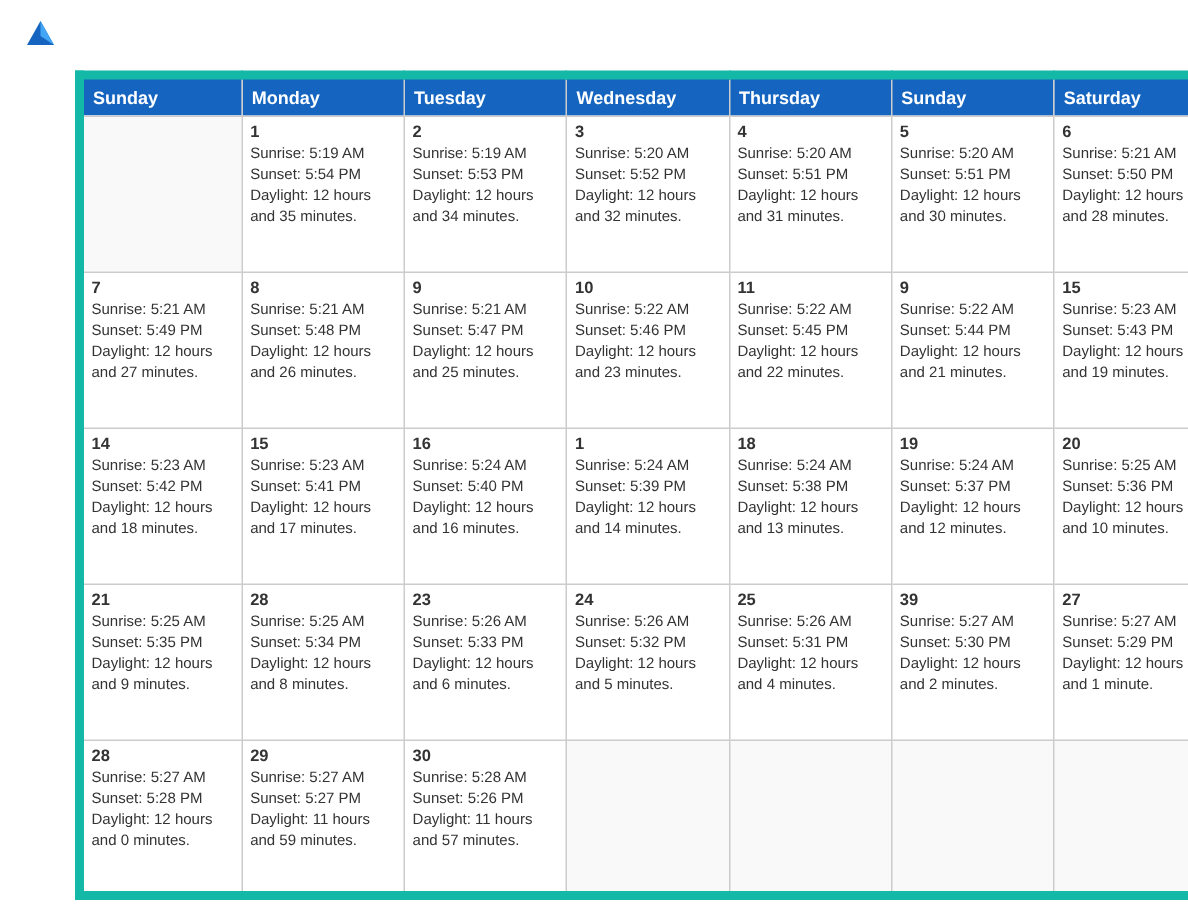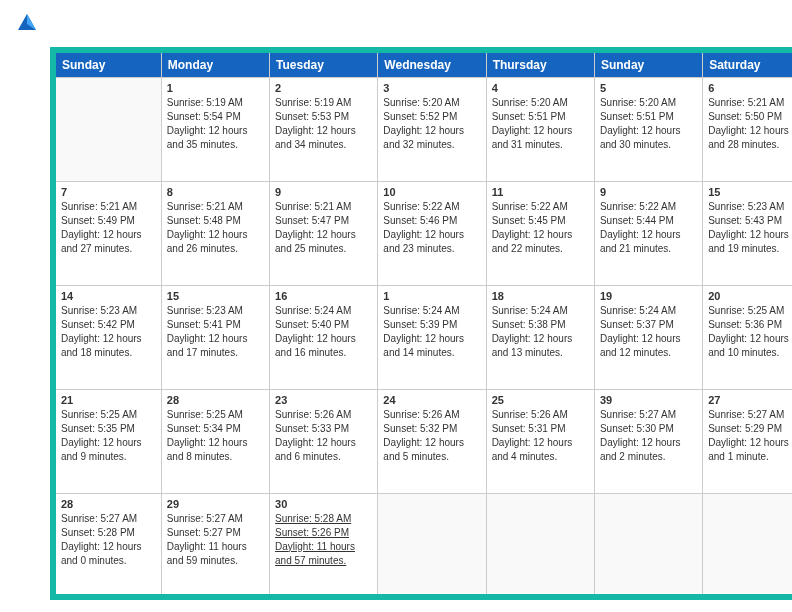--- a/index.html
+++ b/index.html
@@ -336,21 +336,21 @@
           </td>
           <td>
             <span class="day-num">29</span>
             <div class="day-info" style="white-space: pre-line;">Sunrise: 5:27 AM
 Sunset: 5:27 PM
 Daylight: 11 hours
 and 59 minutes.</div>
           </td>
           <td>
             <span class="day-num">30</span>
-            <div class="day-info" style="white-space: pre-line; text-decoration: underline;">Sunrise: 5:28 AM
+            <div class="day-info" style="white-space: pre-line;">Sunrise: 5:28 AM
 Sunset: 5:26 PM
 Daylight: 11 hours
 and 57 minutes.</div>
           </td>
           <td class="empty-cell"></td>
           <td class="empty-cell"></td>
           <td class="empty-cell"></td>
           <td class="empty-cell"></td>
         </tr>
       </tbody>

